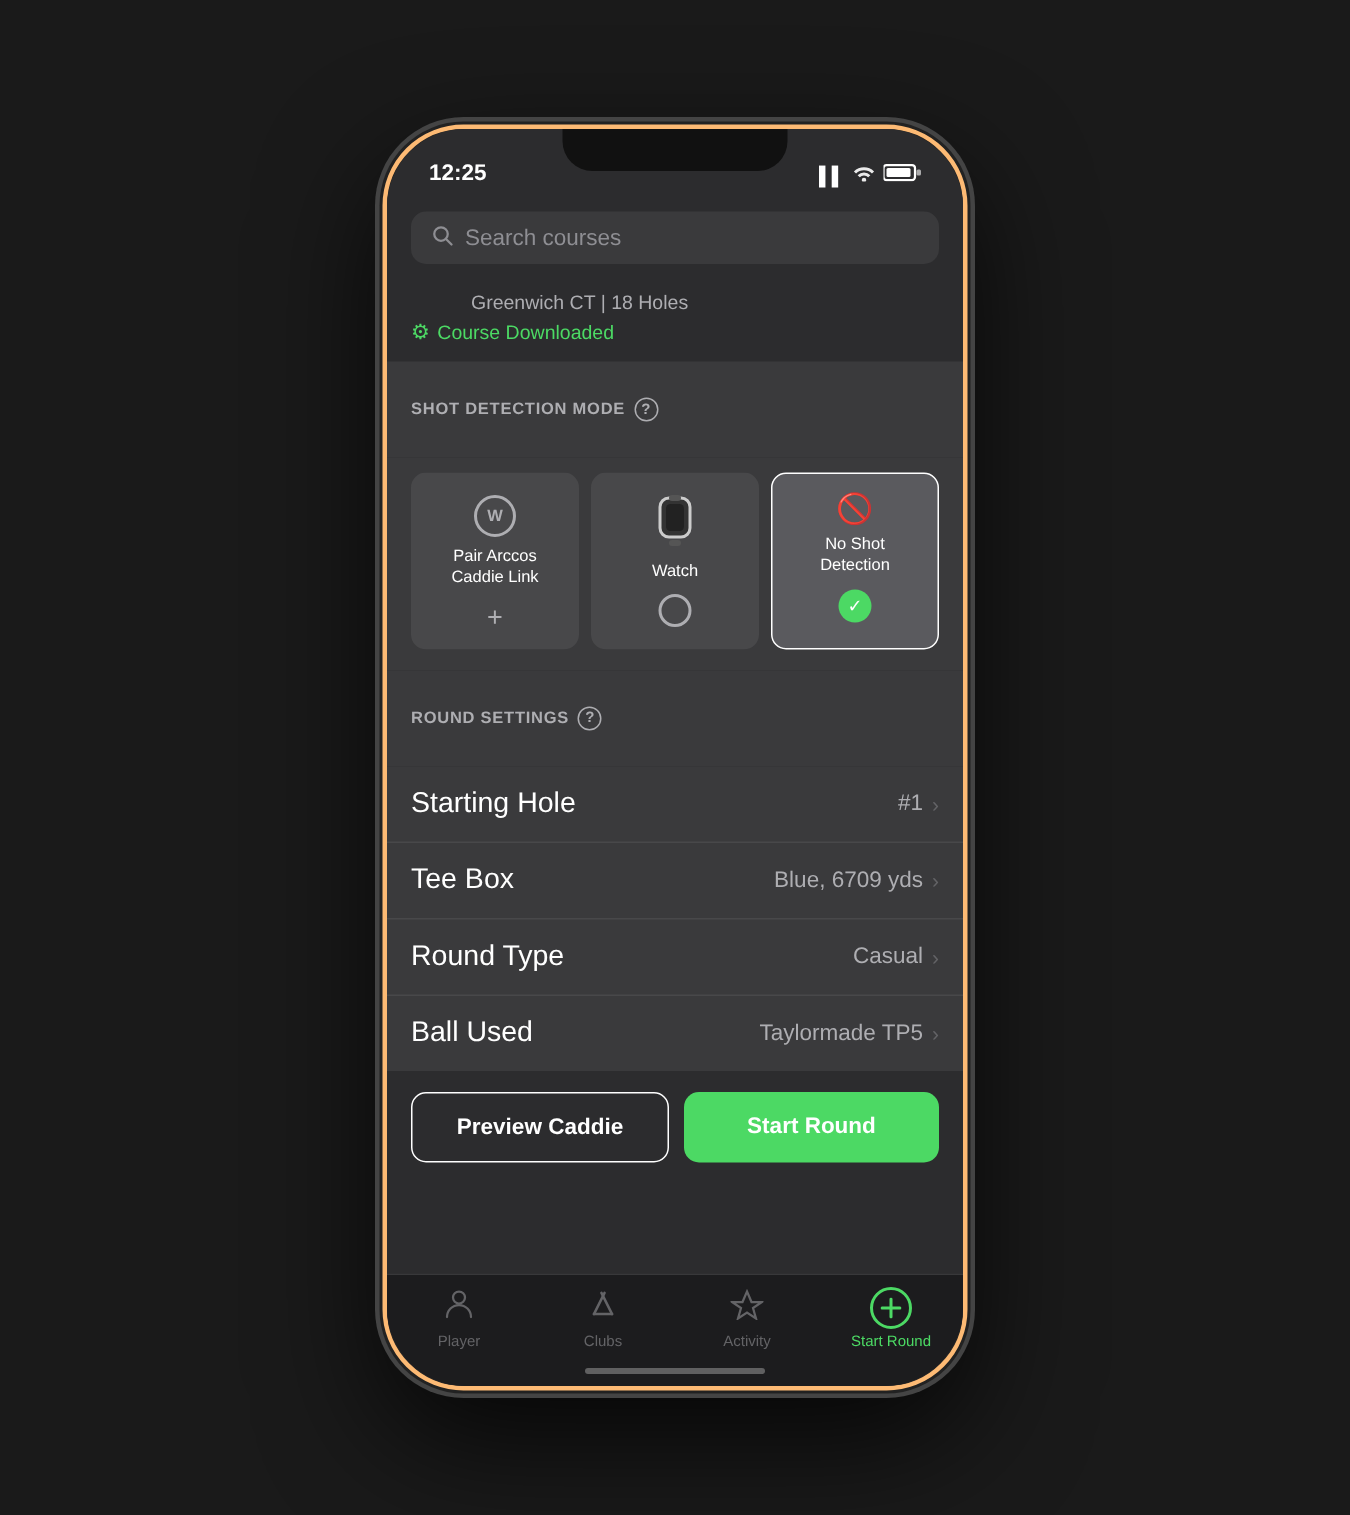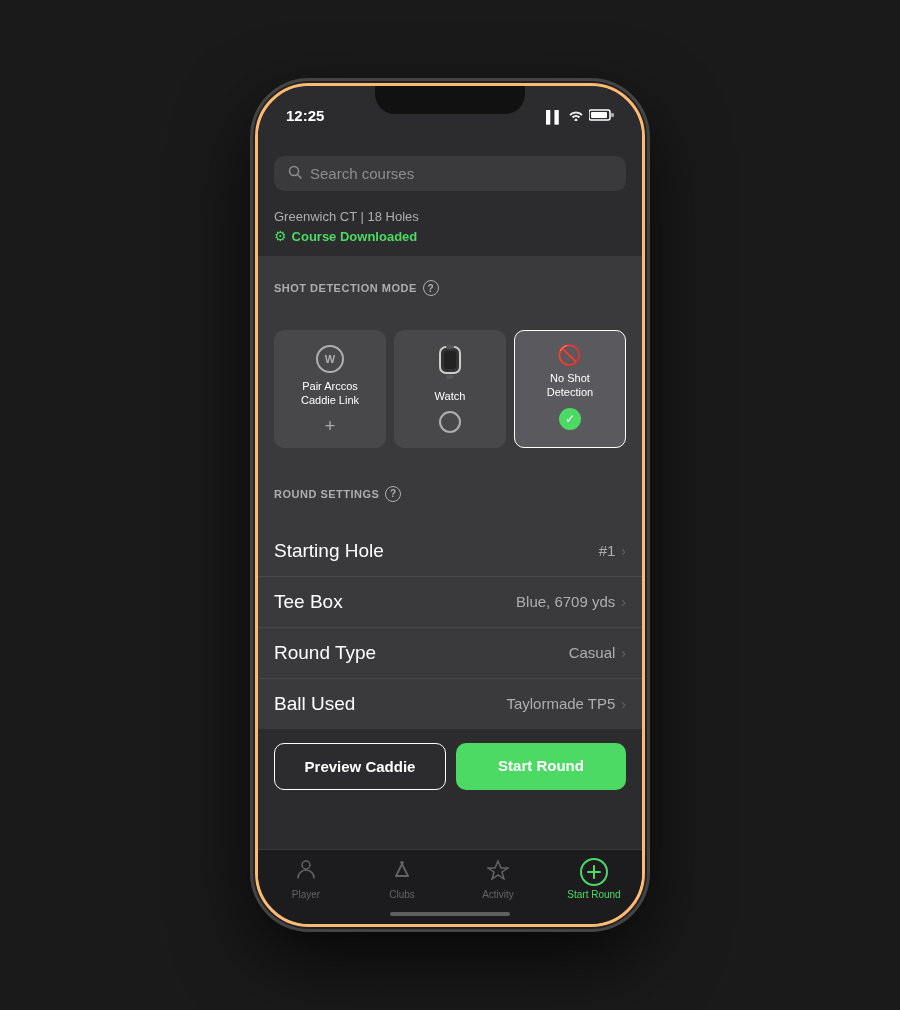--- a/index.html
+++ b/index.html
@@ -91,21 +91,21 @@
       top: 44px;
       left: 0;
       right: 0;
       bottom: 0;
       background: #2c2c2e;
       overflow: hidden;
     }
     
     .search-bar {
       background: #3a3a3c;
-      margin: 26px 16px 12px;
+      margin: 11px 16px 12px;
       border-radius: 10px;
       padding: 9px 14px;
       display: flex;
       align-items: center;
       gap: 8px;
     }
     .search-icon-svg { color: #8e8e93; font-size: 14px; }
     .search-placeholder {
       color: #8e8e93;
       font-size: 15px;
@@ -122,29 +122,30 @@
     .course-title {
       font-size: 26px;
       font-weight: 700;
       color: #fff;
     }
     .heart-icon { color: #8e8e93; font-size: 20px; }
     .course-subtitle {
       color: #aeaeb2;
       font-size: 13px;
       margin-top: 2px;
+      margin-left: 40px;
     }
     .course-downloaded {
       display: flex;
       align-items: center;
       gap: 5px;
       margin-top: 4px;
     }
     .dl-icon { color: #4cd964; font-size: 14px; }
-    .dl-text { color: #4cd964; font-size: 13px; font-weight: 700; }
+    .dl-text { color: #4cd964; font-size: 13px; font-weight: 400; }
 
     
     .section-header {
       background: #3a3a3c;
       padding: 24px 16px;
       font-size: 11px;
       font-weight: 600;
       color: #aeaeb2;
       letter-spacing: 0.5px;
       text-transform: uppercase;

